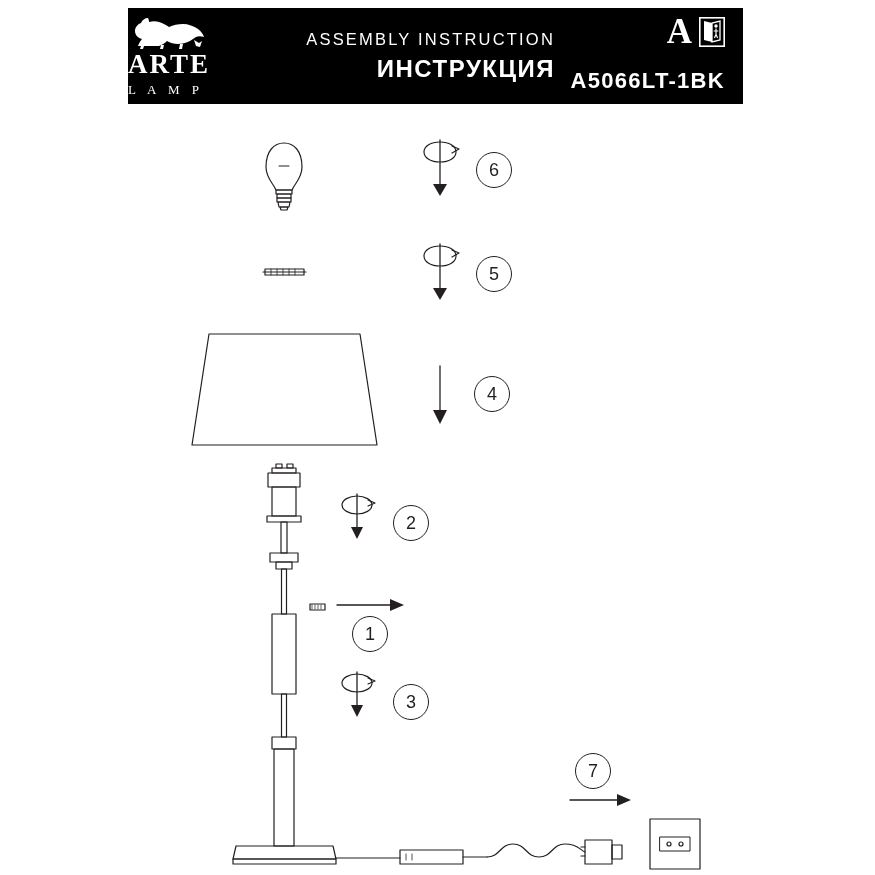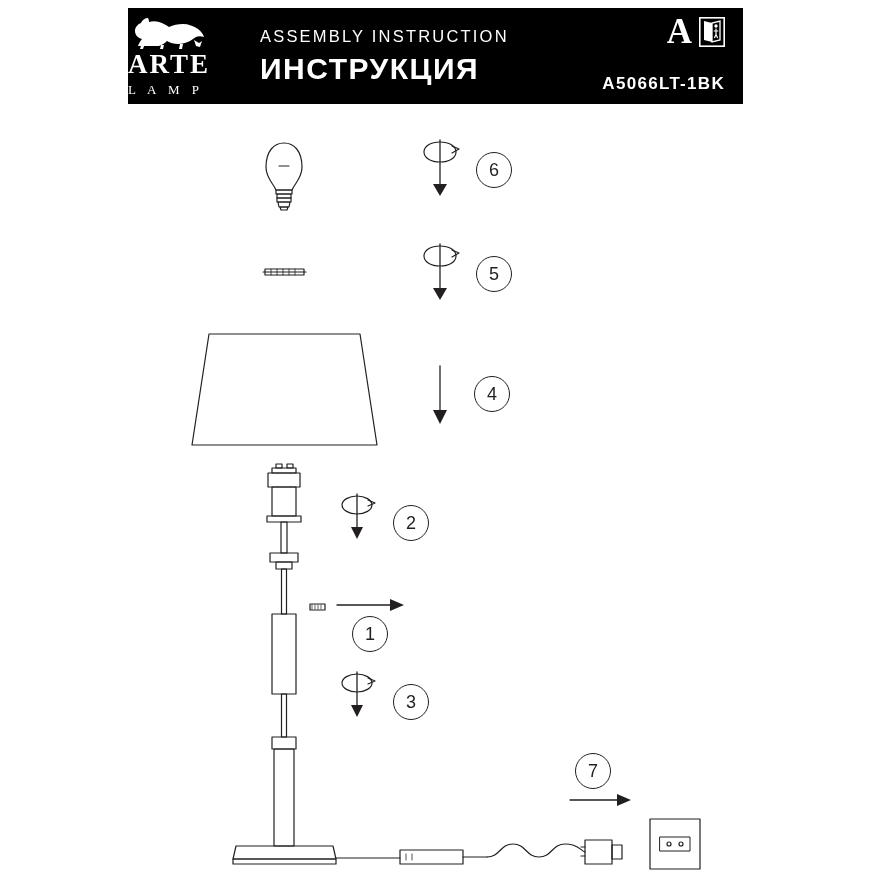--- a/index.html
+++ b/index.html
@@ -54,30 +54,31 @@
     letter-spacing: 4.5px;
     margin-top: 4px;
     font-family: "Liberation Serif", serif;
   }
   .header-center {
     flex: 1;
     display: flex;
     flex-direction: column;
     justify-content: center;
     padding-left: 14px;
+    align-items: flex-end;
   }
   .assembly-en {
     color: #ffffff;
     font-size: 16.5px;
     letter-spacing: 2.2px;
     margin-bottom: 6px;
   }
   .assembly-ru {
     color: #ffffff;
-    font-size: 30px;
+    font-size: 24px;
     letter-spacing: 1.5px;
     font-weight: bold;
   }
   .header-right {
     width: 170px;
     display: flex;
     flex-direction: column;
     justify-content: space-between;
     align-items: flex-end;
     padding: 6px 18px 10px 0;
@@ -94,21 +95,21 @@
     line-height: 1;
     font-family: "Liberation Serif", serif;
   }
   .book-icon {
     width: 26px;
     height: 30px;
     position: relative;
   }
   .model-code {
     color: #ffffff;
-    font-size: 17px;
+    font-size: 22px;
     letter-spacing: 1.3px;
     font-weight: bold;
   }
 
   
   .canvas {
     position: absolute;
     left: 0;
     top: 104px;
     width: 875px;

